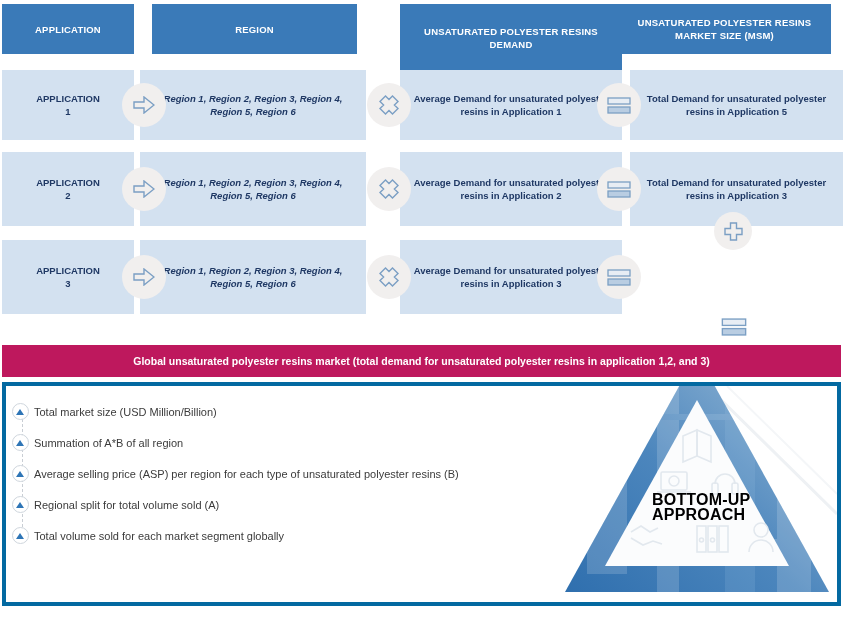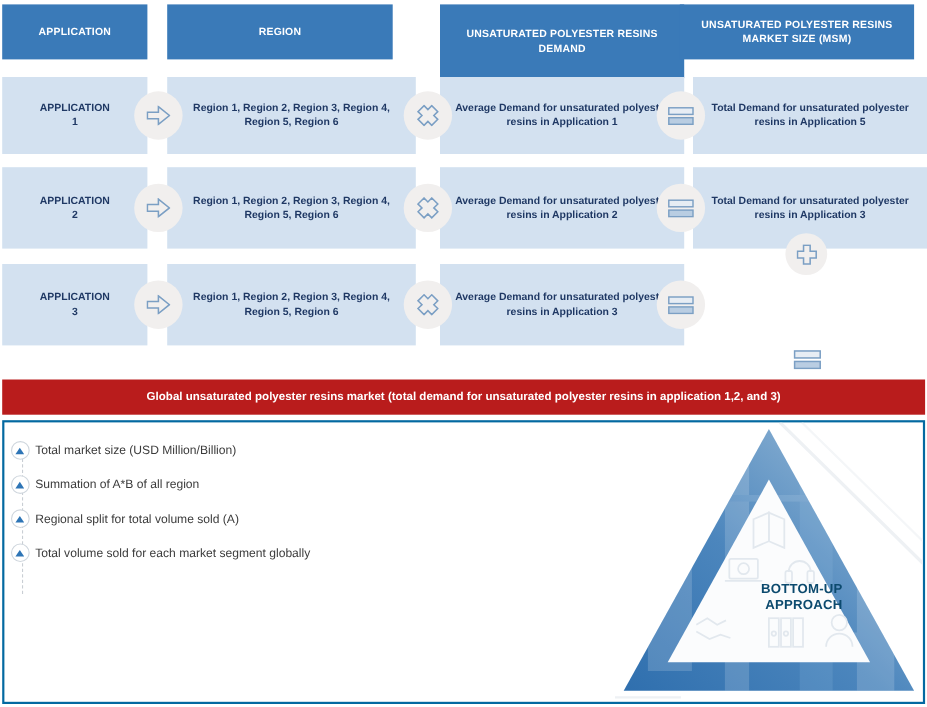--- a/index.html
+++ b/index.html
@@ -53,21 +53,21 @@
     font-weight: bold;
     line-height: 13.5px;
     text-align: center;
     display: flex;
     align-items: center;
     justify-content: center;
     padding: 0 10px;
     box-sizing: border-box;
   }
   .c-app    { left: 2px;   width: 132px; }
-  .c-region { left: 152px; width: 226px; }
+  .c-region { left: 140px; width: 226px; font-style: italic; }
   .c-demand { left: 400px; width: 222px; }
   .c-msm    { left: 630px; width: 213px; }
 
   .r1 { top: 70px;  height: 70px; }
   .r2 { top: 152px; height: 74px; }
   .r3 { top: 240px; height: 74px; }
 
   .c-app .line1 { display: block; }
 
   
@@ -104,39 +104,39 @@
     height: 18px;
   }
 
   
   #global-bar {
     position: absolute;
     left: 2px;
     top: 345px;
     width: 839px;
     height: 32px;
-    background: #b91c1c;
+    background: #be185d;
     color: #ffffff;
     font-size: 10.5px;
     font-weight: bold;
     display: flex;
     align-items: center;
     justify-content: center;
     box-sizing: border-box;
   }
 
   
   #bottom-panel {
     position: absolute;
     left: 2px;
     top: 382px;
     width: 839px;
-    height: 258px;
+    height: 224px;
     background: #ffffff;
-    border: 2px solid #0369a1;
+    border: 4px solid #0369a1;
     box-sizing: border-box;
     overflow: hidden;
   }
 
   #bullet-list {
     position: absolute;
     left: 0;
     top: 10px;
     width: 560px;
   }
@@ -194,24 +194,24 @@
     bottom: 0;
     width: 280px;
     height: 258px;
   }
   #triangle-wrap svg { display: block; }
   #tri-label {
     position: absolute;
     left: 95px;
     top: 148px;
     width: 112px;
-    text-align: right;
-    font-size: 12px;
+    text-align: left;
+    font-size: 16px;
     font-weight: bold;
-    color: #0c4a6e;
+    color: #000000;
     line-height: 15px;
     letter-spacing: .2px;
   }
   
   #accent-lines {
     position: absolute;
     right: 0;
     top: 0;
     width: 280px;
     height: 258px;
@@ -363,20 +363,28 @@
         </span>
       <span class="bullet-text">Total market size (USD Million/Billion)</span>
     </div>
     <div class="bullet-row">
       <span class="bullet-ico">
           <span class="circ">
             <span class="tri"></span>
           </span>
         </span>
       <span class="bullet-text">Summation of A*B of all region</span>
+    </div>
+    <div class="bullet-row">
+      <span class="bullet-ico">
+          <span class="circ">
+            <span class="tri"></span>
+          </span>
+        </span>
+      <span class="bullet-text">Average selling price (ASP) per region for each type of unsaturated polyester resins (B)</span>
     </div>
     <div class="bullet-row">
       <span class="bullet-ico">
           <span class="circ">
             <span class="tri"></span>
           </span>
         </span>
       <span class="bullet-text">Regional split for total volume sold (A)</span>
     </div>
     <div class="bullet-row">

